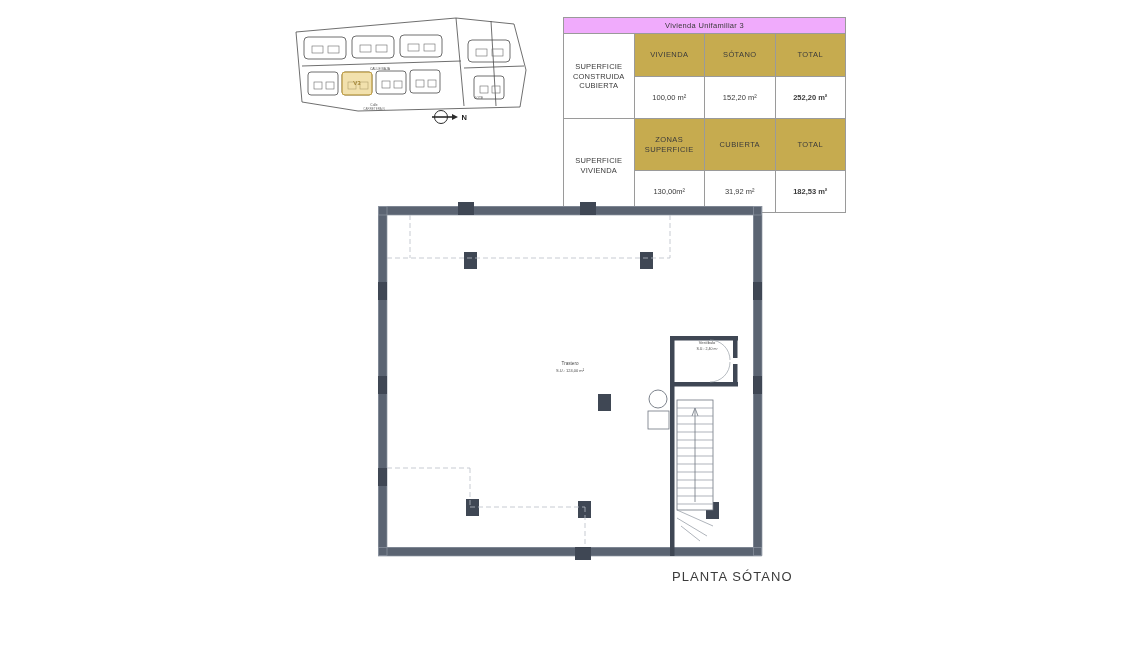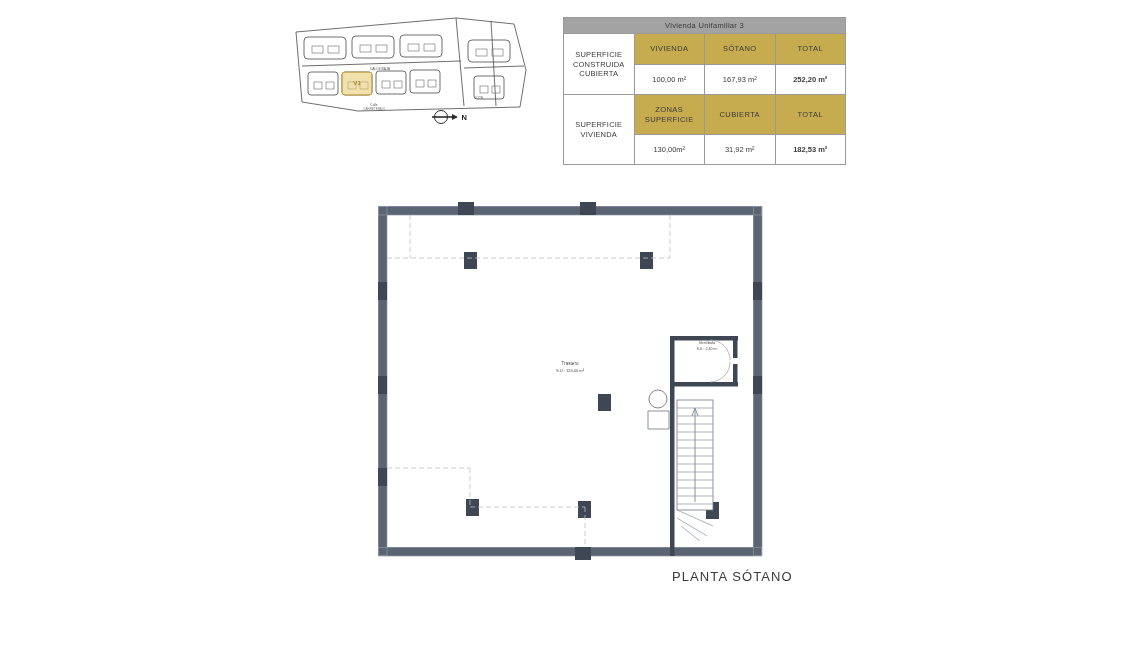--- a/index.html
+++ b/index.html
@@ -46,25 +46,25 @@
     border-collapse: collapse;
     width: 283px;
     table-layout: fixed;
   }
   table.surf td {
     border: 1px solid #9a9a9a;
     text-align: center;
     vertical-align: middle;
     font-size: 7.5px;
     color: #3a3a3a;
-    padding: 10px 1px;
+    padding: 16px 1px;
     line-height: 1.25;
   }
   .hdr-title {
-    background: #a3a3a3;
+    background: #f0abfc;
     color: #ffffff;
     font-size: 7.5px;
     letter-spacing: .3px;
     padding: 3px 8px !important;
   }
   .sub-hdr {
     background: #c6ab4f;
     color: #ffffff;
     font-size: 7px;
     letter-spacing: .4px;
@@ -178,21 +178,21 @@
         <td class="hdr-title" colspan="4">Vivienda Unifamiliar 3</td>
       </tr>
       <tr>
         <td rowspan="2" class="rowlabel" style="width:25%">SUPERFICIE CONSTRUIDA CUBIERTA</td>
         <td class="sub-hdr" style="width:25%">VIVIENDA</td>
         <td class="sub-hdr" style="width:25%">SÓTANO</td>
         <td class="sub-hdr" style="width:25%">TOTAL</td>
       </tr>
       <tr>
         <td>100,00 m²</td>
-        <td>167,93 m²</td>
+        <td>152,20 m²</td>
         <td class="bold">252,20 m²</td>
       </tr>
       <tr>
         <td rowspan="2" class="rowlabel">SUPERFICIE VIVIENDA</td>
         <td class="sub-hdr">ZONAS SUPERFICIE</td>
         <td class="sub-hdr">CUBIERTA</td>
         <td class="sub-hdr">TOTAL</td>
       </tr>
       <tr>
         <td>130,00m²</td>

